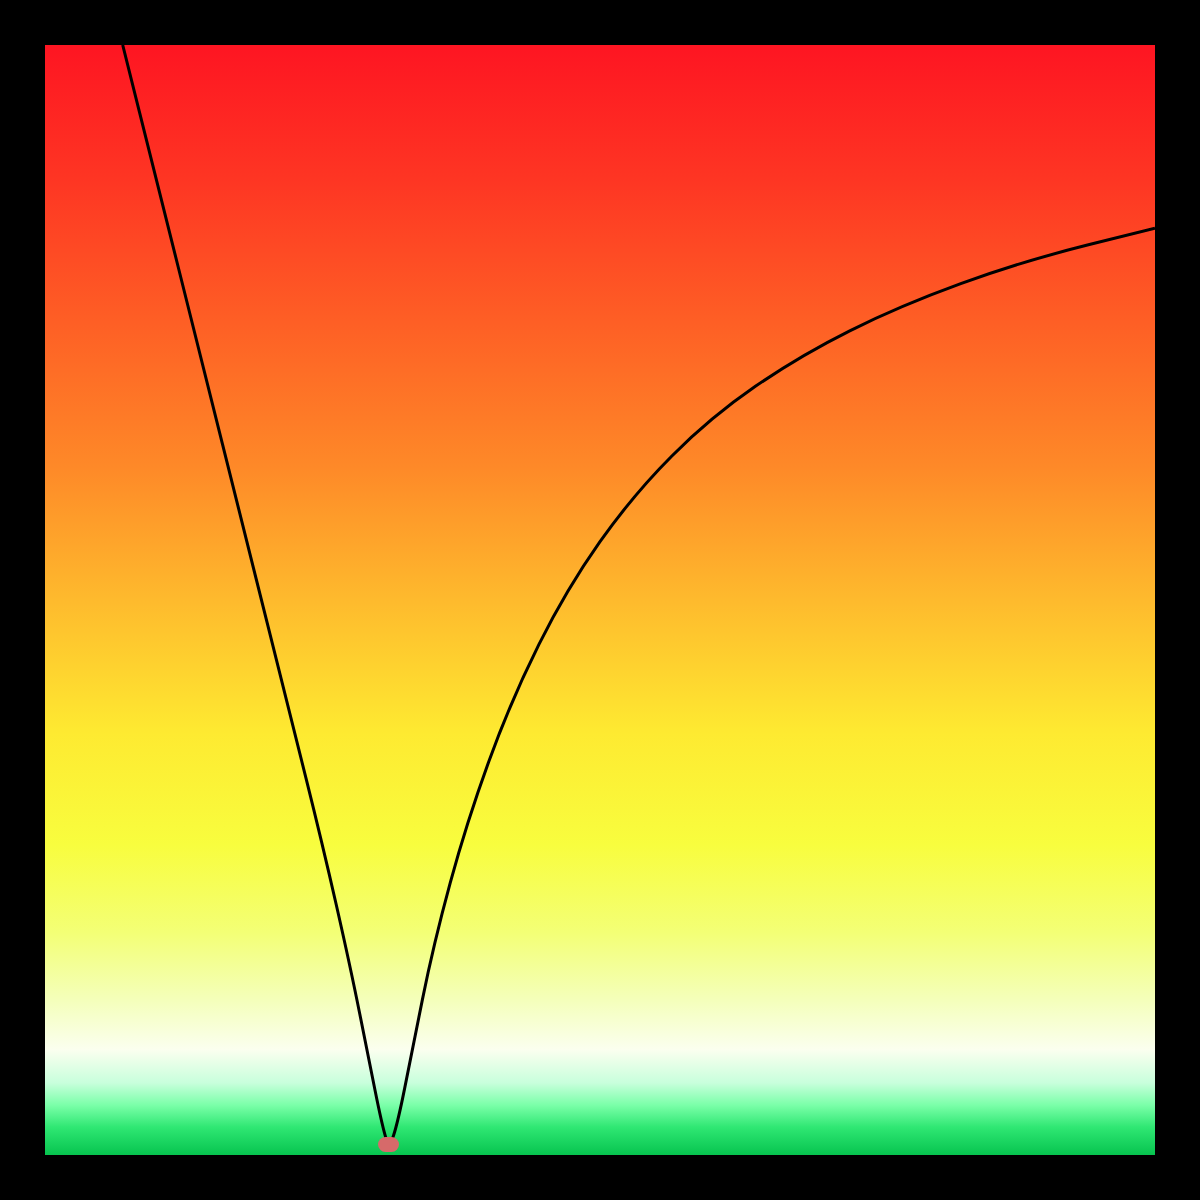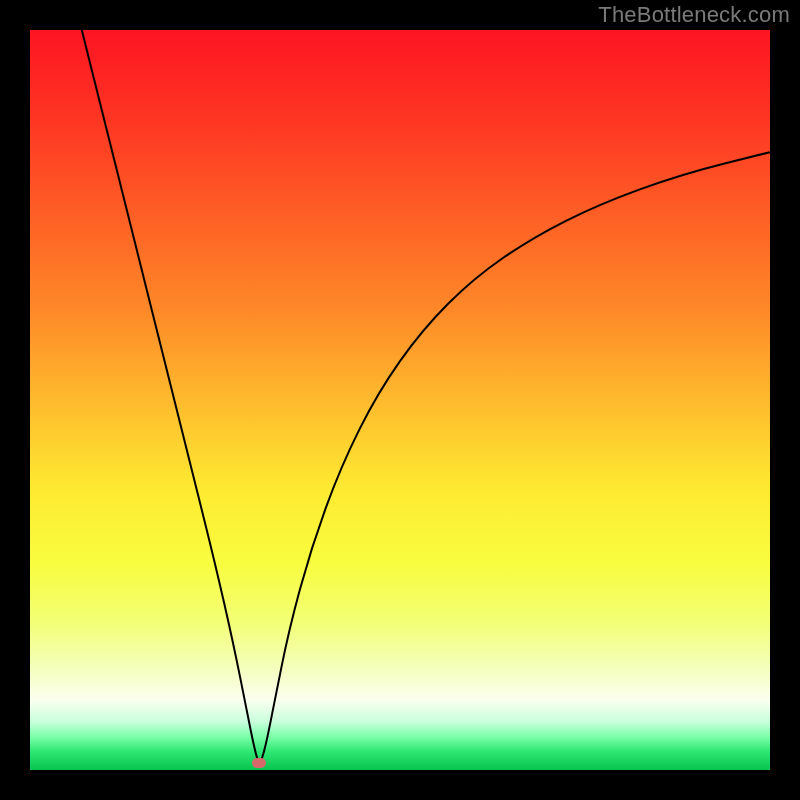--- a/index.html
+++ b/index.html
@@ -47,21 +47,20 @@
     background: #d66a6a;
     border-radius: 5px;
     transform: translate(-50%, -50%);
     z-index: 4;
   }
 </style>
 </head>
 <body>
 
 <div class="frame">
-  <div class="watermark">TheBottleneck.com</div>
 
   <div class="plot">
     <svg viewBox="0 0 740 740" preserveAspectRatio="none">
       <defs>
         <linearGradient id="bg-grad" x1="0" y1="0" x2="0" y2="1">
             <stop offset="0.00%" stop-color="#fe1522"></stop>
             <stop offset="12.00%" stop-color="#fe3523"></stop>
             <stop offset="25.00%" stop-color="#fe5f25"></stop>
             <stop offset="38.00%" stop-color="#fe8928"></stop>
             <stop offset="50.00%" stop-color="#feba2d"></stop>

